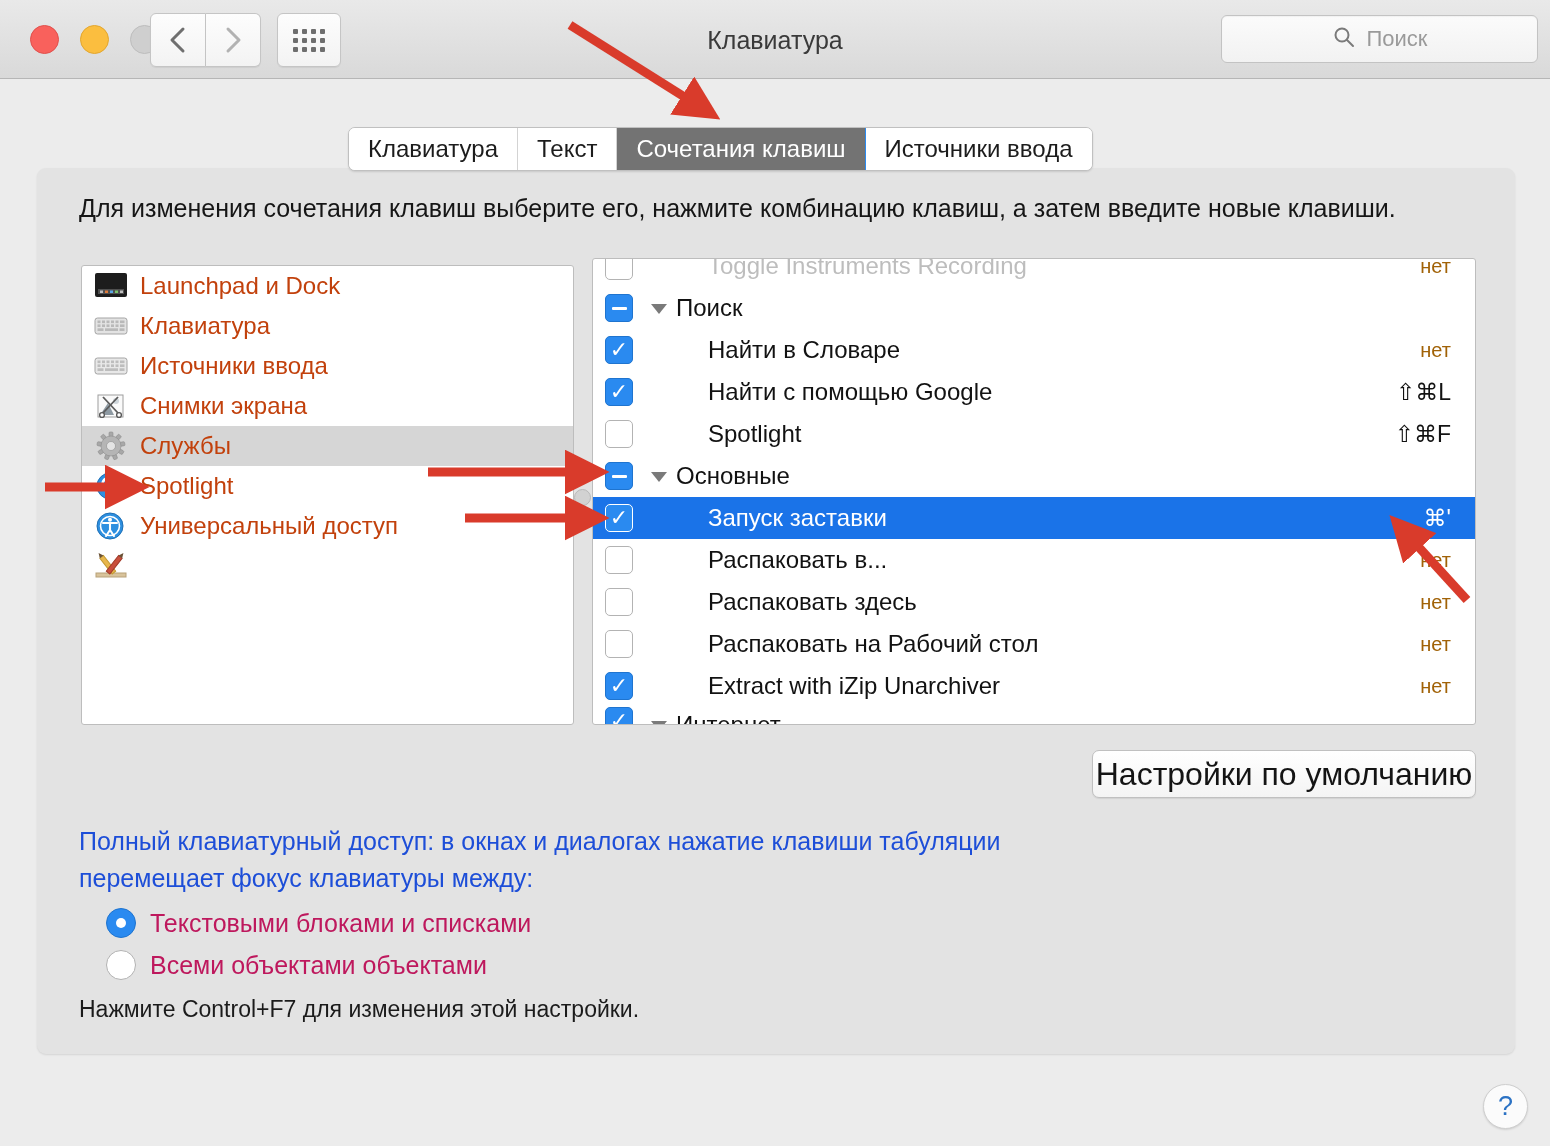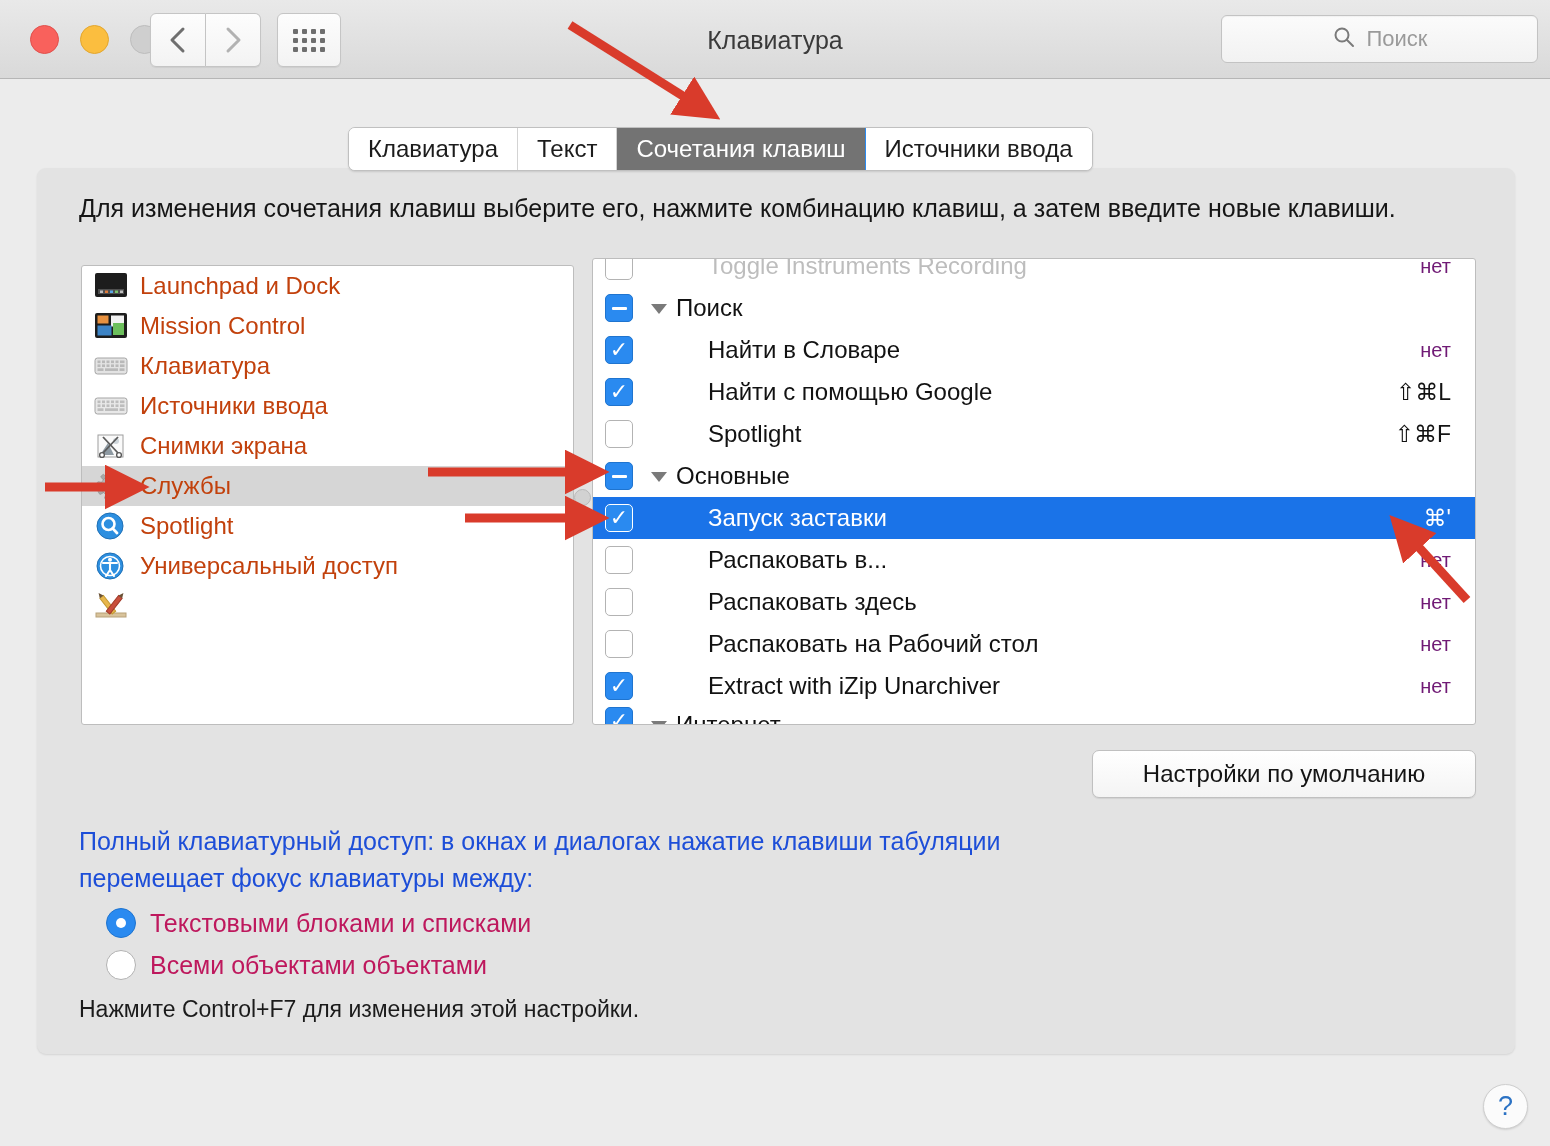--- a/index.html
+++ b/index.html
@@ -107,21 +107,21 @@
   .rrow{
     height:42px;display:flex;align-items:center;position:relative;
     font-size:24px;color:#121212;padding-left:26px;
   }
   .rrow.selected{background:#1a73e8;color:#fff;}
   .rrow .cb{position:absolute;left:12px;top:50%;transform:translateY(-50%);}
   .rrow .lbl{position:absolute;}
   .rrow.group .lbl{left:58px;}
   .rrow.item  .lbl{left:115px;}
   .rrow .key{position:absolute;right:24px;font-size:23px;}
-  .rrow .key.none{color:#701a75;font-size:20px;}
+  .rrow .key.none{color:#a16207;font-size:20px;}
   .tri{
     display:inline-block;width:0;height:0;margin-right:9px;vertical-align:2px;
     border-left:8px solid transparent;border-right:8px solid transparent;
     border-top:10px solid #7a7a7a;
   }
 
   .chk{
     width:28px;height:28px;border-radius:5px;border:1px solid #b3b3b3;background:#fff;
     box-sizing:border-box;display:flex;align-items:center;justify-content:center;
   }
@@ -133,21 +133,21 @@
   
   .partial-top{
     position:absolute;left:0;top:-14px;width:882px;height:42px;overflow:hidden;
   }
 
   
   .defbtn{
     position:absolute;left:1092px;top:750px;width:382px;height:46px;border-radius:7px;
     background:linear-gradient(180deg,#ffffff,#f4f4f4);border:1px solid #c0c0c0;
     display:flex;align-items:center;justify-content:center;
-    font-size:24px;color:#141414;box-shadow:0 1px 1px rgba(0,0,0,.08);
+    font-size:32px;color:#141414;box-shadow:0 1px 1px rgba(0,0,0,.08);
   }
 
   
   .fka{
     position:absolute;left:79px;top:823px;width:1060px;
     font-size:25px;color:#1d4ed8;line-height:37px;
   }
   .radio-row{position:absolute;display:flex;align-items:center;gap:14px;font-size:25px;color:#be185d;}
   .radio{
     width:30px;height:30px;border-radius:50%;border:1px solid #b2b2b2;background:#fff;
@@ -247,32 +247,20 @@
           <rect x="6" y="19.5" width="3" height="2.5" fill="#c0c0c0"></rect>
           <rect x="11" y="19.5" width="3" height="2.5" fill="#e07b3a"></rect>
           <rect x="16" y="19.5" width="3" height="2.5" fill="#5ca8e8"></rect>
           <rect x="21" y="19.5" width="3" height="2.5" fill="#7bc46b"></rect>
           <rect x="26" y="19.5" width="3" height="2.5" fill="#c0c0c0"></rect>
         </svg>
     </span>
     <span>Launchpad и Dock</span>
   </div>
 
-  <div class="lrow">
-    <span class="ico">
-      <svg width="34" height="30" viewBox="0 0 34 30">
-          <rect x="1" y="2" width="32" height="25" rx="2" fill="#1d1d1d"></rect>
-          <rect x="3.5" y="4.5" width="11" height="8" fill="#e8913f"></rect>
-          <rect x="17" y="4.5" width="13" height="11" fill="#f2f2f2"></rect>
-          <rect x="3.5" y="14.5" width="14" height="10" fill="#3d84c6"></rect>
-          <rect x="19" y="12" width="11" height="12" fill="#6cbf5c"></rect>
-        </svg>
-    </span>
-    <span>Mission Control</span>
-  </div>
 
   <div class="lrow">
     <span class="ico">
       <svg width="34" height="30" viewBox="0 0 34 30">
           <rect x="1" y="7" width="32" height="16" rx="2.5" fill="#e3e3e3" stroke="#a5a5a5"></rect>
           <g fill="#b9b9b9">
             <rect x="3.5" y="9.5" width="3" height="2.6"></rect>
             <rect x="8" y="9.5" width="3" height="2.6"></rect>
             <rect x="12.5" y="9.5" width="3" height="2.6"></rect>
             <rect x="17" y="9.5" width="3" height="2.6"></rect>

